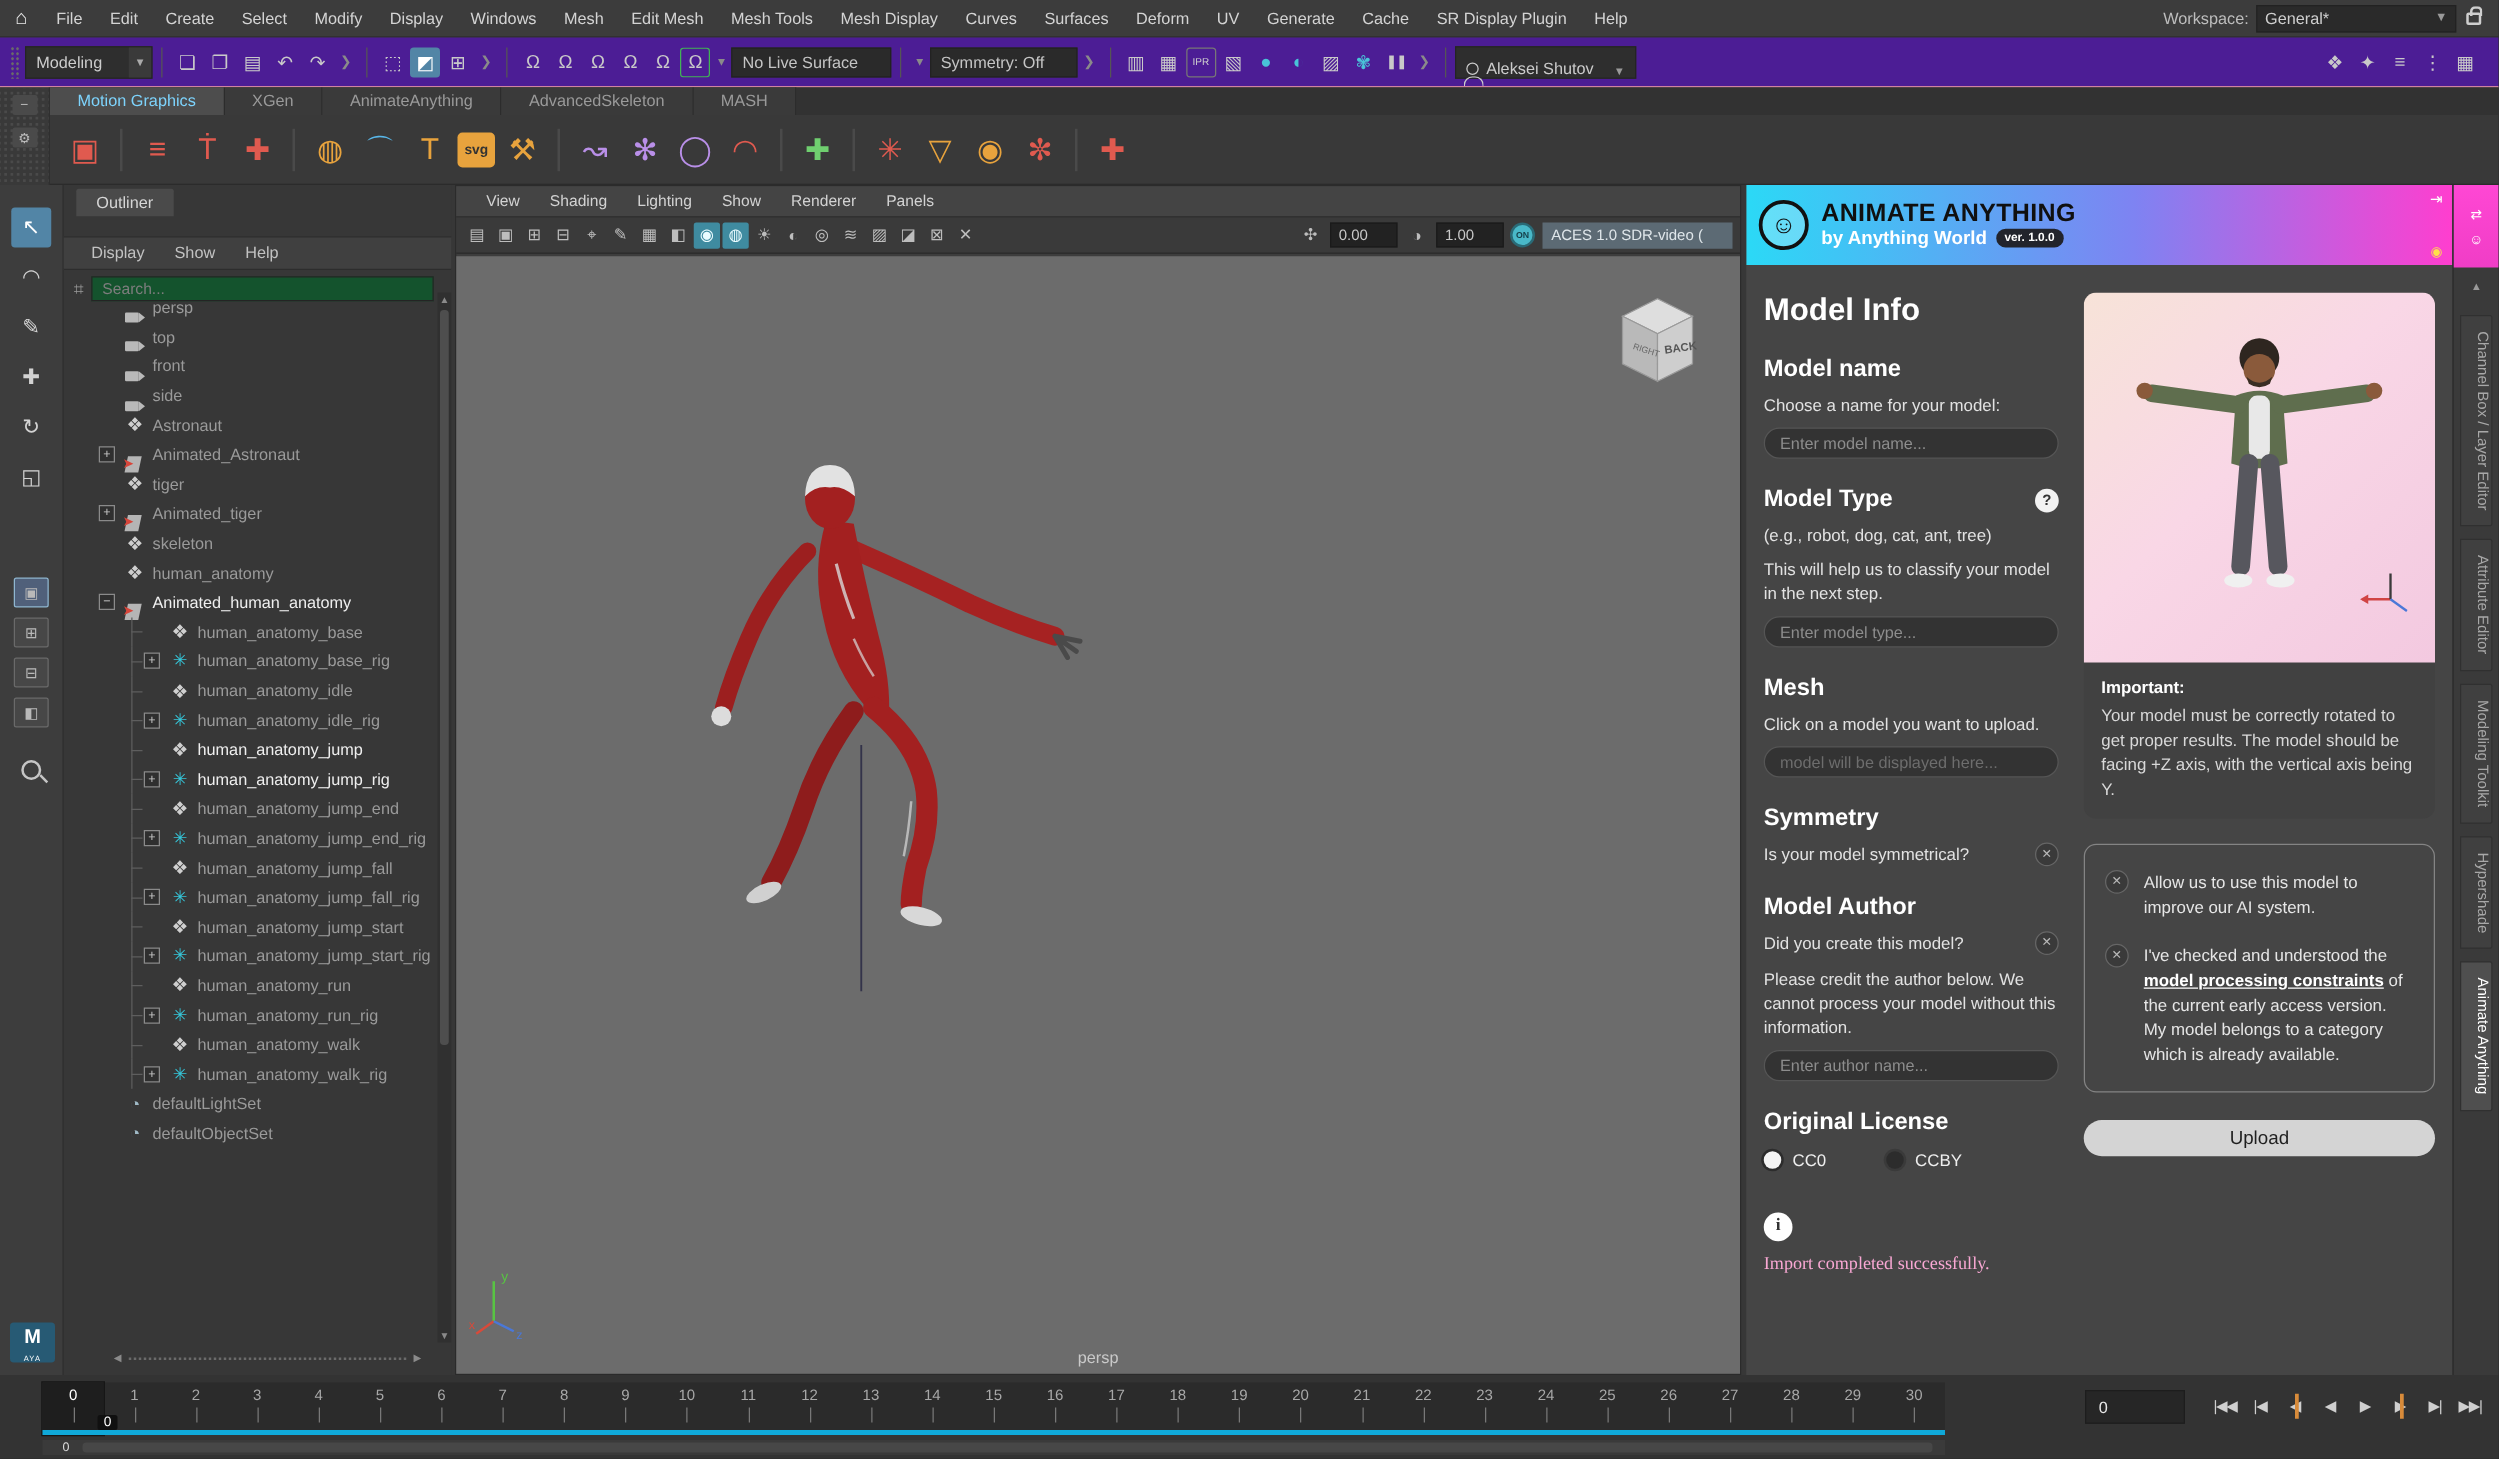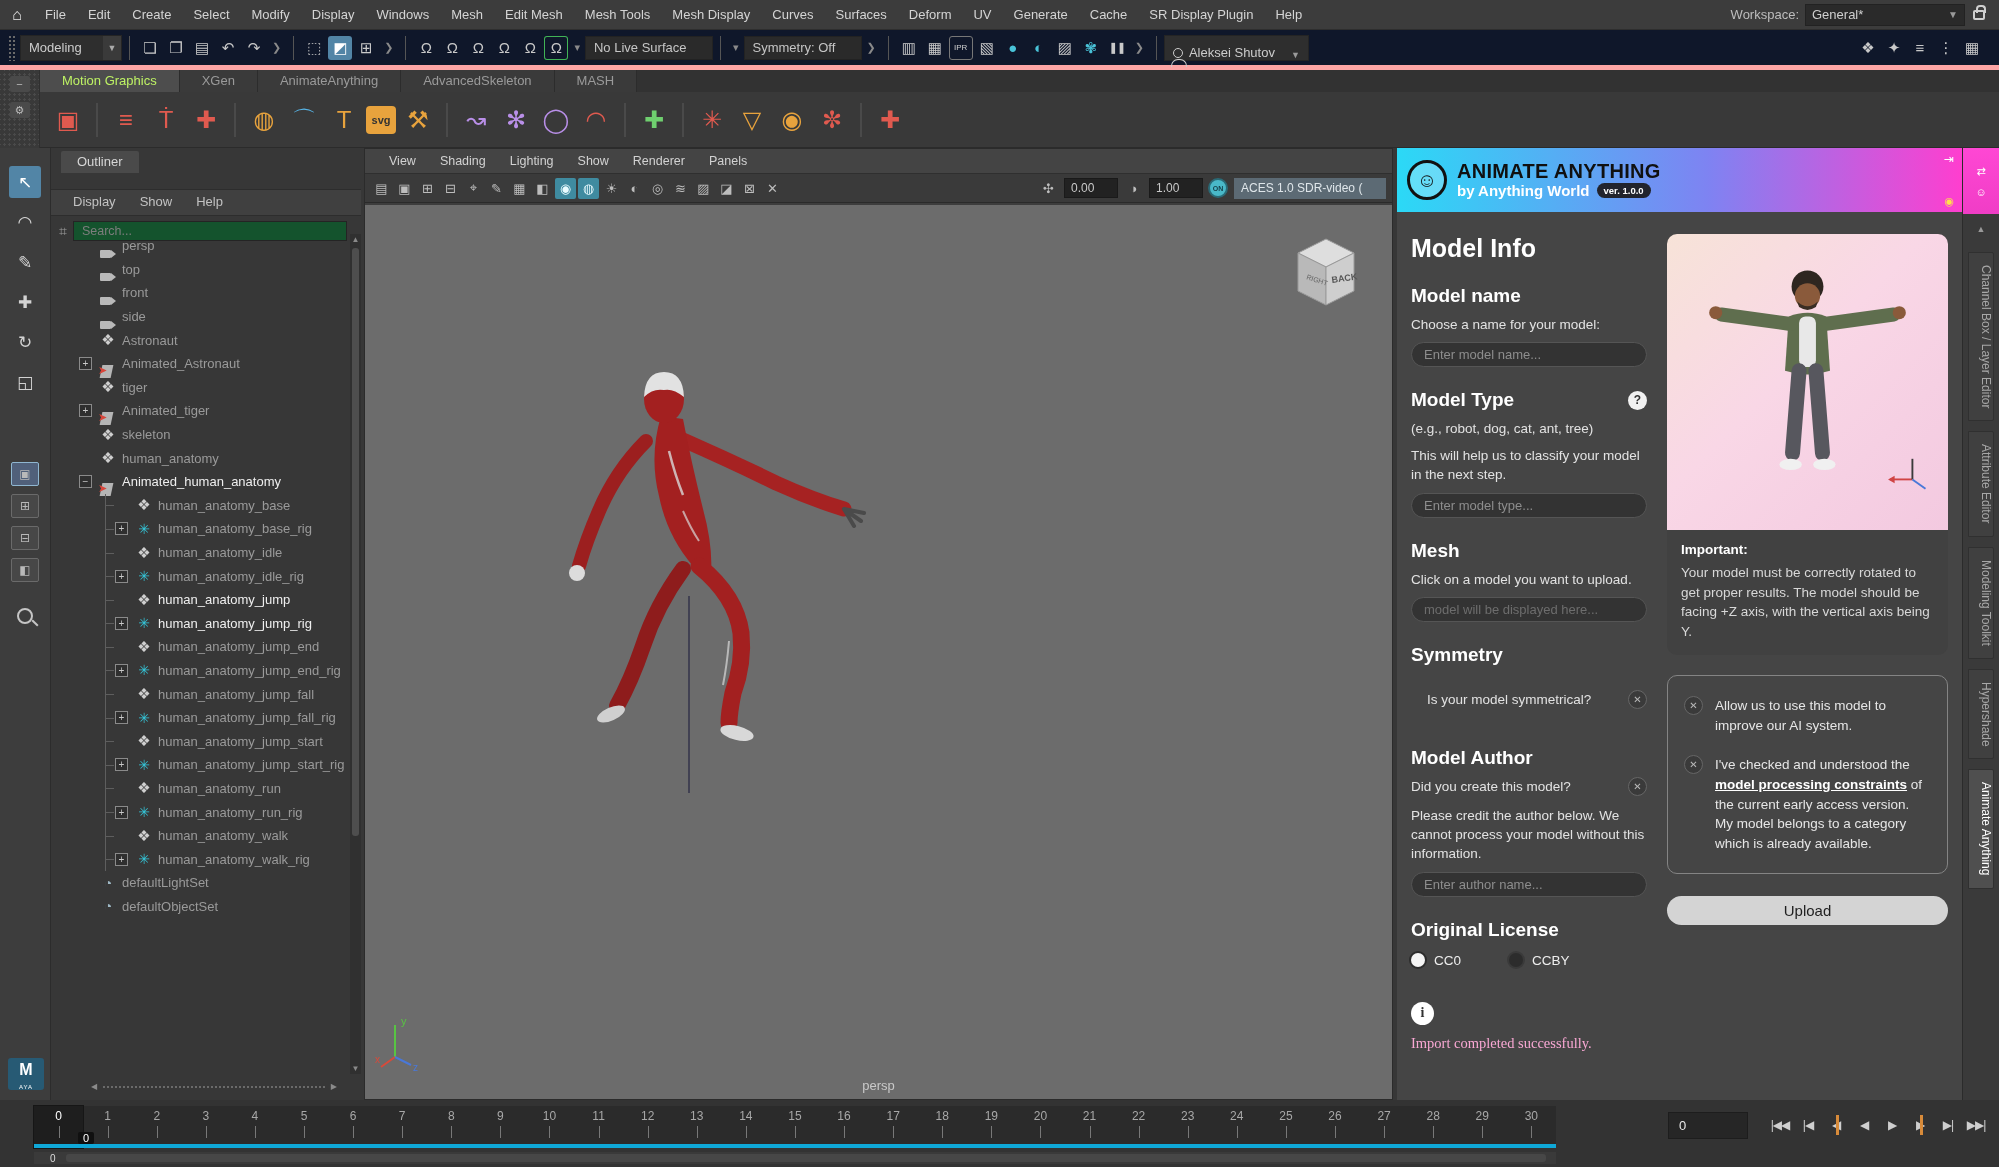--- a/index.html
+++ b/index.html
@@ -11,21 +11,21 @@
   .menubar .home{width:34px;text-align:center;color:#e8e8e8;font-size:16px;}
   .menubar .mitem{padding:0 11px;color:#d4d4d4;line-height:30px;cursor:default;}
   .menubar .spacer{flex:1;}
   .ws-label{color:#bdbdbd;margin-right:6px;}
   .ws-box{width:160px;height:22px;background:#2a2a2a;border:1px solid #222;display:flex;align-items:center;padding:0 6px;color:#cfcfcf;margin-right:8px;}
   .ws-box .car{margin-left:auto;color:#9a9a9a;font-size:10px;}
   .lock{width:12px;height:10px;border:2px solid #cfcfcf;border-radius:2px;position:relative;margin-right:14px;}
   .lock::before{content:"";position:absolute;left:1px;top:-7px;width:6px;height:6px;border:2px solid #cfcfcf;border-bottom:none;border-radius:4px 4px 0 0;}
 
   
-  .toolbar{position:absolute;left:0;top:30px;width:100%;height:40px;background:#0f172a;display:flex;align-items:center;border-bottom:5px solid #fca5a5;padding-left:4px;}
+  .toolbar{position:absolute;left:0;top:30px;width:100%;height:40px;background:#4c1d95;display:flex;align-items:center;border-bottom:1px solid #fca5a5;padding-left:4px;}
   .drag-dots{width:8px;height:26px;margin:0 4px;background:radial-gradient(#6a6a6a 1px,transparent 1.2px);background-size:4px 4px;}
   .mode-select{width:102px;height:26px;background:#2e2e2e;border:1px solid #242424;display:flex;align-items:center;padding-left:8px;color:#ccc;}
   .mode-select .car{margin-left:auto;width:18px;height:24px;background:#3a3a3a;display:flex;align-items:center;justify-content:center;font-size:9px;color:#aaa;}
   .tb-sep{width:1px;height:24px;background:#555;margin:0 7px;}
   .tb-arrow{color:#8a8a8a;font-size:11px;margin:0 5px;}
   .tb-ico{width:24px;height:24px;display:flex;align-items:center;justify-content:center;color:#c9c9c9;font-size:15px;border-radius:3px;margin:0 1px;}
   .tb-ico.active{background:#5285a6;color:#fff;}
   .tb-ico.teal{color:#49c3d8;}
   .tb-ico.txt{font-size:8px;letter-spacing:0;color:#cfcfcf;border:1px solid #777;}
   .tb-ico.pause{font-size:11px;letter-spacing:-1px;}
@@ -35,21 +35,21 @@
   .user-chip .car{font-size:9px;color:#9a9a9a;margin-left:10px;}
   .person-ico{width:10px;height:10px;border:1.5px solid #ccc;border-radius:50%;position:relative;top:-2px;}
   .person-ico::after{content:"";position:absolute;left:-3px;top:10px;width:14px;height:7px;border:1.5px solid #ccc;border-bottom:none;border-radius:7px 7px 0 0;}
 
   
   .shelf{position:absolute;left:0;top:70px;width:100%;height:78px;background:#393939;border-bottom:1px solid #2b2b2b;}
   .shelf-left{position:absolute;left:0;top:0;width:40px;height:78px;border-right:1px solid #2f2f2f;display:flex;flex-direction:column;align-items:center;padding-top:6px;gap:10px;background:radial-gradient(#4a4a4a 1px,transparent 1.2px) 2px 2px/5px 5px #393939;}
   .shelf-left .btn{width:20px;height:16px;background:#4a4a4a;border-radius:2px;color:#bbb;font-size:11px;display:flex;align-items:center;justify-content:center;}
   .shelf-tabs{position:absolute;left:40px;top:0;right:0;height:22px;display:flex;background:#323232;}
   .shelf-tab{padding:0 22px;line-height:22px;color:#9a9a9a;background:#3a3a3a;border-right:1px solid #2c2c2c;}
-  .shelf-tab.active{background:#4d4d4d;color:#bef264;}
+  .shelf-tab.active{background:#4d4d4d;color:#7dd3fc;}
   .shelf-icons{position:absolute;left:40px;top:22px;right:0;height:56px;display:flex;align-items:center;padding-left:10px;gap:4px;}
   .shelf-ico{width:36px;height:36px;display:flex;align-items:center;justify-content:center;font-size:24px;}
   .shelf-ico.sep{width:2px;height:34px;background:#4a4a4a;margin:0 6px;}
   .shelf-ico.red{color:#e05a4f;}
   .shelf-ico.orange{color:#e8a33d;}
   .shelf-ico.purple{color:#b98fe8;}
   .shelf-ico.green{color:#6fcf6f;}
   .shelf-ico.blue{color:#58b6e8;}
   .shelf-ico.badge{font-size:11px;font-weight:bold;background:#e8a33d;color:#333;width:30px;height:28px;border-radius:4px;}
 
@@ -669,21 +669,21 @@
             <span class="help-badge">?</span>
           </div>
           <p class="p">(e.g., robot, dog, cat, ant, tree)</p>
           <p class="p">This will help us to classify your model in the next step.</p>
           <input class="pill-input" placeholder="Enter model type..." style="">
           <div class="h2">Mesh</div>
           <p class="p">Click on a model you want to upload.</p>
           <input class="pill-input dim" placeholder="model will be displayed here..." style="">
           <div class="h2">Symmetry</div>
           <div class="qrow">
-            <span class="p" style="margin:16px">Is your model symmetrical?</span>
+            <span class="p" style="margin:0">Is your model symmetrical?</span>
             <span class="circle-x">✕</span>
           </div>
           <div class="h2">Model Author</div>
           <div class="qrow">
             <span class="p" style="margin:0">Did you create this model?</span>
             <span class="circle-x">✕</span>
           </div>
           <p class="p">Please credit the author below. We cannot process your model without this information.</p>
           <input class="pill-input" placeholder="Enter author name..." style="">
           <div class="h2">Original License</div>

